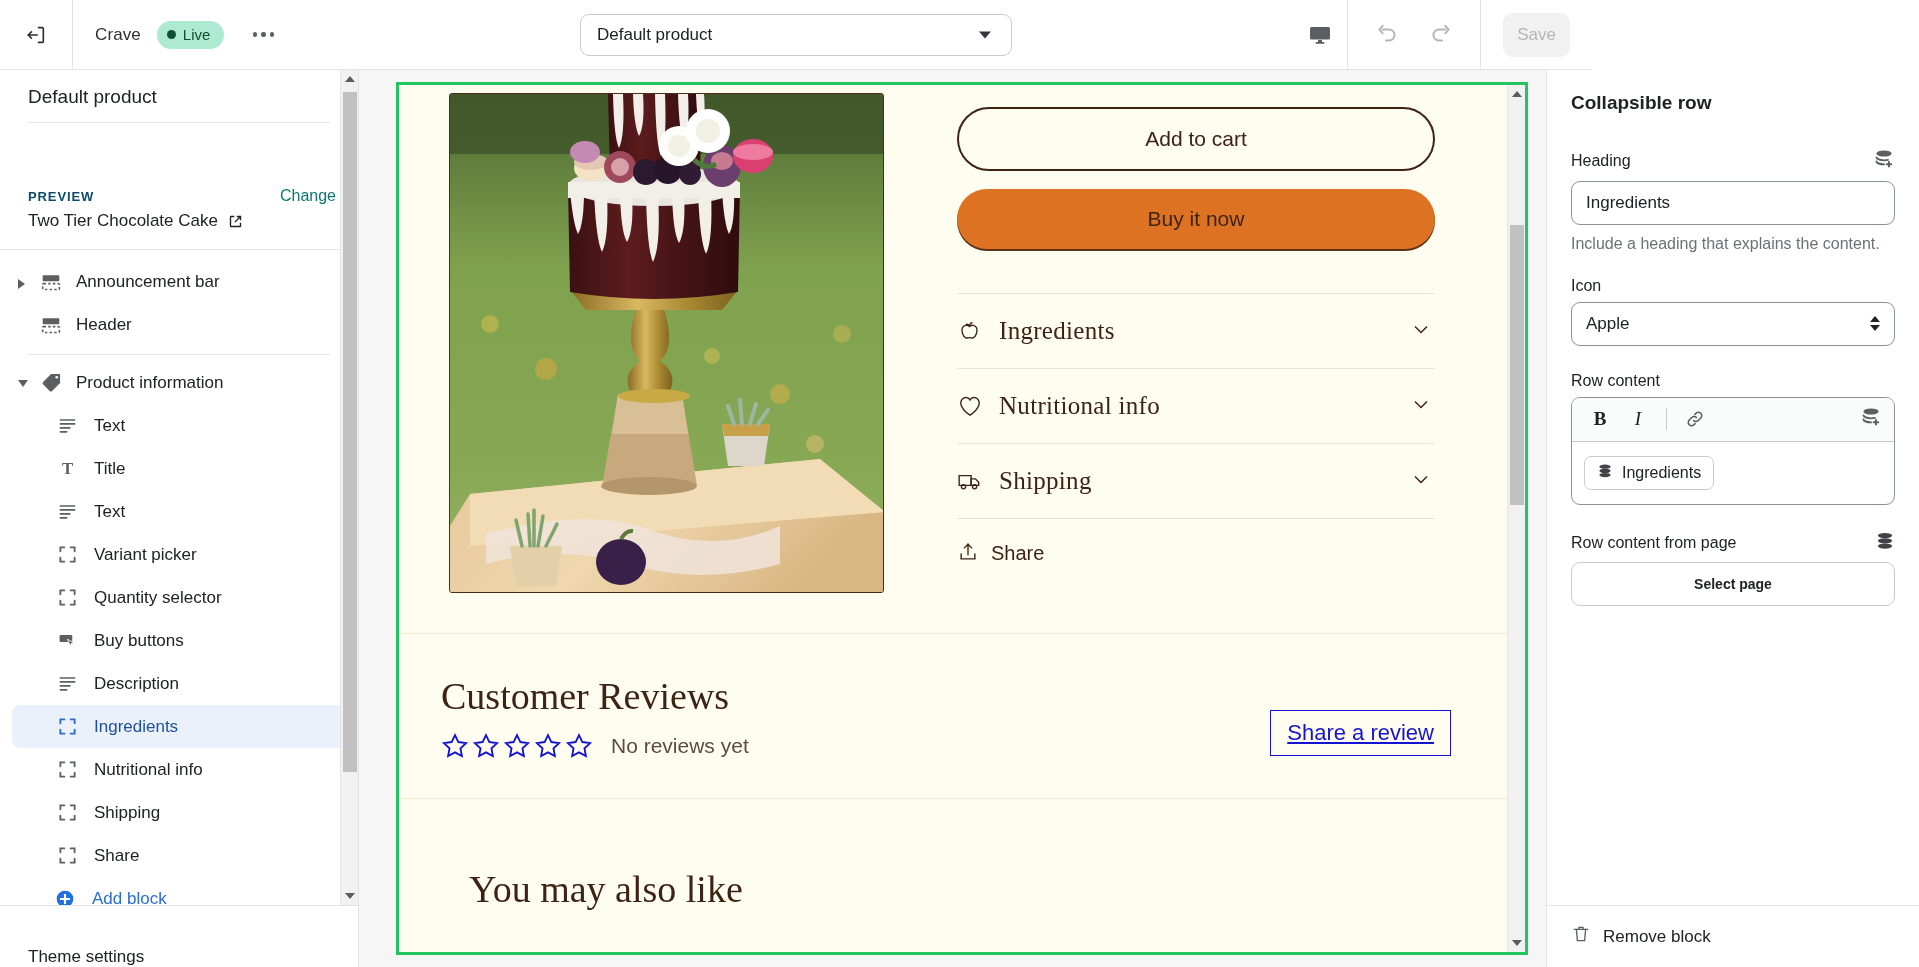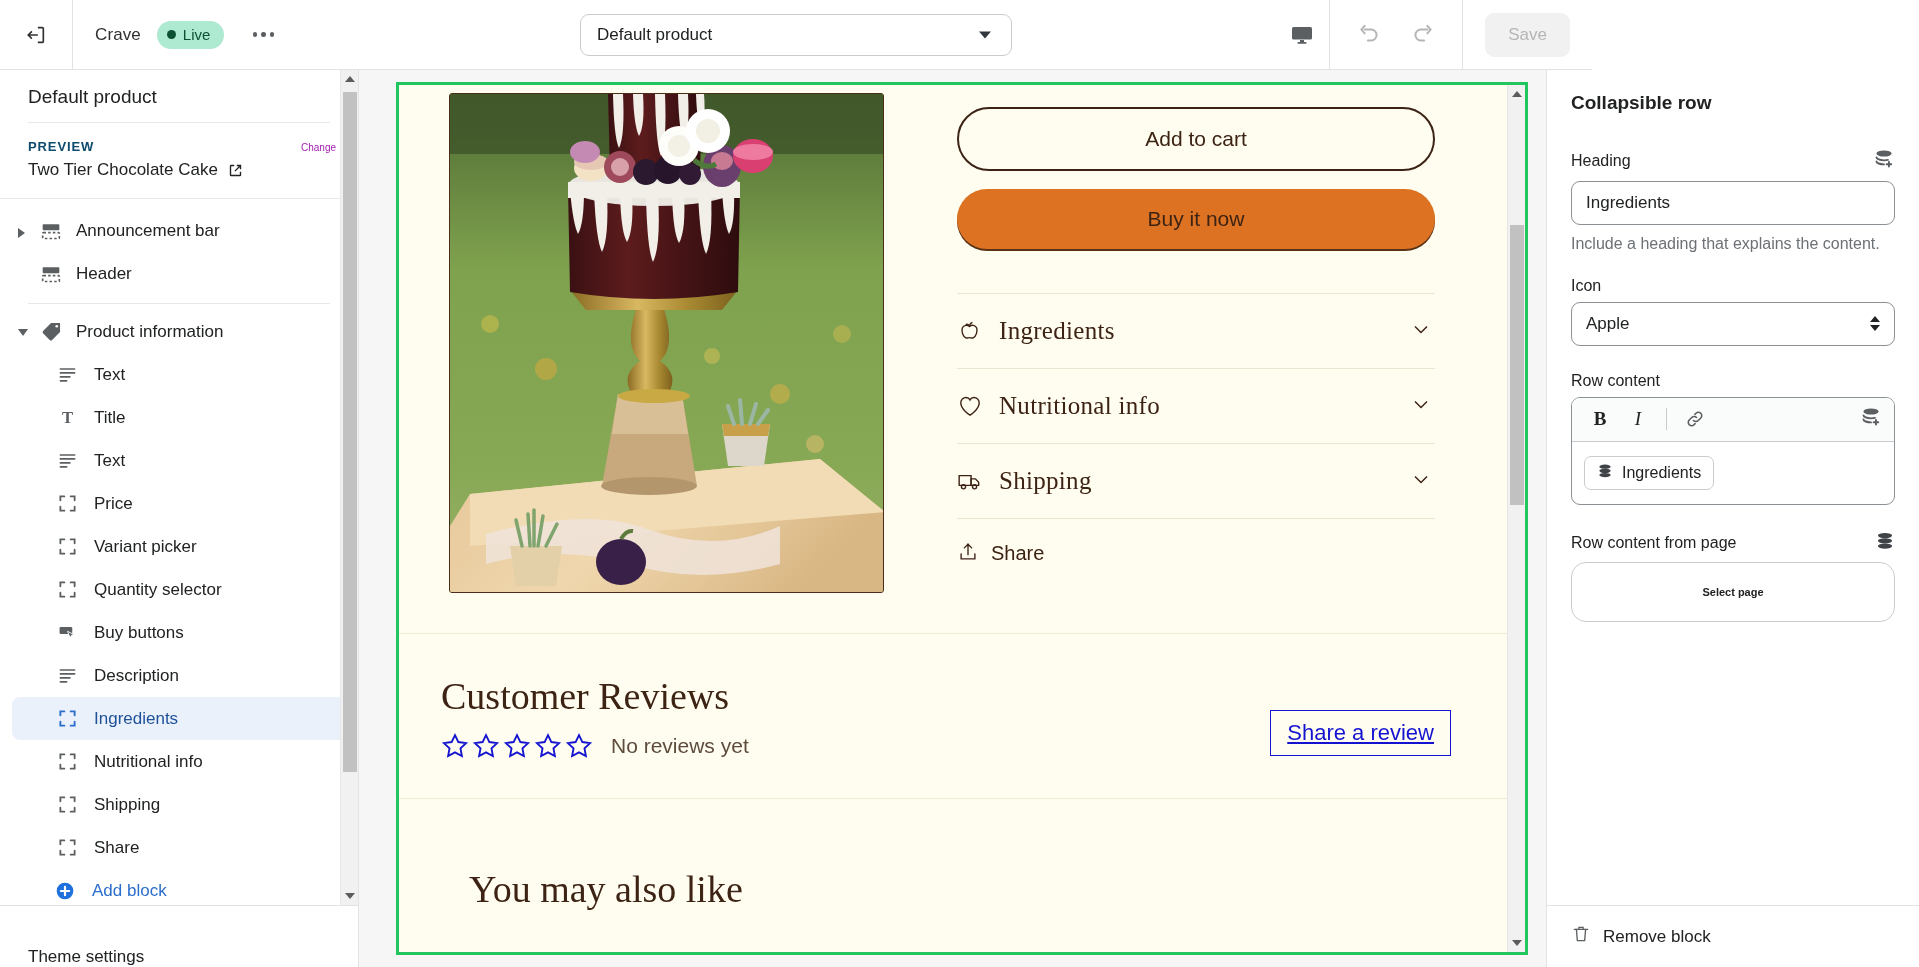--- a/index.html
+++ b/index.html
@@ -60,21 +60,21 @@
   .tb-right {
     margin-left: auto; display: flex; align-items: center; height: 70px;
   }
   .tb-vsep { width: 1px; height: 70px; background: #e3e3e3; }
   .tb-iconbtn {
     width: 54px; height: 70px; display: flex; align-items: center; justify-content: center;
     cursor: pointer;
   }
   .tb-group { display: flex; align-items: center; padding: 0 12px; height: 70px; }
   .save-btn {
-    margin: 0 22px 0 22px; height: 44px; padding: 0 23px;
+    margin: 0 22px 0 22px; height: 44px; padding: 0 14px;
     background: #f1f1f1; color: #b5b5b5; border: none; border-radius: 9px;
     font-size: 17px; font-family: inherit; cursor: default;
   }
 
   
   .sidebar {
     position: absolute; top: 70px; left: 0; width: 359px; height: 897px;
     background: #fff; border-right: 1px solid #e3e3e3;
     display: flex; flex-direction: column;
   }
@@ -83,21 +83,21 @@
   }
   .sb-title {
     font-size: 19px; color: #202223; padding: 16px 22px 14px 28px; font-weight: 400;
   }
   .sb-divider { height: 1px; background: #e8e8e8; margin: 0 28px; }
   .sb-preview { padding: 16px 22px 18px 28px; }
   .sb-prev-row { display: flex; align-items: baseline; justify-content: space-between; }
   .sb-prev-label {
     font-size: 13px; letter-spacing: .9px; color: #0c4a6e; font-weight: 700;
   }
-  .sb-change { font-size: 10px; color: #a21caf; cursor: pointer; }
+  .sb-change { font-size: 16px; color: #0f766e; cursor: pointer; margin-top: 48px; }
   .sb-prev-val {
     margin-top: 6px; font-size: 17px; color: #202223;
     display: flex; align-items: center; gap: 10px;
   }
   .sb-fulldiv { height: 1px; background: #e8e8e8; }
 
   .sb-list { padding: 10px 0 0 0; }
   .sb-item {
     display: flex; align-items: center; height: 43px;
     margin: 0 12px 0 12px; padding-left: 10px; border-radius: 8px;
@@ -282,22 +282,22 @@
   .rte-i { font-style: italic; font-size: 19px; font-family: "Liberation Serif", serif; }
   .rte-div { width: 1px; height: 22px; background: #c9cccf; margin: 0 6px; }
   .rte-right { position: absolute; right: 12px; cursor: pointer; }
   .rte-body { padding: 14px 12px; min-height: 60px; }
   .chip {
     display: inline-flex; align-items: center; gap: 9px;
     border: 1px solid #c9cccf; border-radius: 7px; background: #fff;
     padding: 6px 12px; font-size: 16px; color: #202223; cursor: pointer;
   }
   .rp-selectpage {
-    width: 100%; height: 60px; border: 1px solid #c9cccf; border-radius: 15px;
-    background: #fff; font-size: 11px; font-weight: 700; color: #202223;
+    width: 100%; height: 44px; border: 1px solid #c9cccf; border-radius: 9px;
+    background: #fff; font-size: 14px; font-weight: 700; color: #202223;
     font-family: inherit; cursor: pointer;
   }
   .rp-footer {
     height: 62px; border-top: 1px solid #e3e3e3; display: flex; align-items: center;
     padding-left: 24px; gap: 12px; font-size: 17px; color: #202223; cursor: pointer;
   }
 
   .spacer-22 { height: 22px; }
   .spacer-26 { height: 26px; }
 </style>
@@ -440,28 +440,20 @@
 
       <div class="sb-item child">
         <span class="sb-ico">
           <svg width="19" height="19" viewBox="0 0 24 24" stroke="#5c5f62" stroke-width="2.1" stroke-linecap="round">
             <path d="M3 5h18M3 10h18M3 15h12M3 20h8"></path>
           </svg>
         </span>
         <span>Text</span>
       </div>
 
-      <div class="sb-item child">
-        <span class="sb-ico">
-          <svg width="19" height="19" viewBox="0 0 24 24" fill="none" stroke="#5c5f62" stroke-width="2.3" stroke-linecap="round">
-            <path d="M8 3H3v5M16 3h5v5M8 21H3v-5M16 21h5v-5"></path>
-          </svg>
-        </span>
-        <span>Price</span>
-      </div>
 
       <div class="sb-item child">
         <span class="sb-ico">
           <svg width="19" height="19" viewBox="0 0 24 24" fill="none" stroke="#5c5f62" stroke-width="2.3" stroke-linecap="round">
             <path d="M8 3H3v5M16 3h5v5M8 21H3v-5M16 21h5v-5"></path>
           </svg>
         </span>
         <span>Variant picker</span>
       </div>
 

